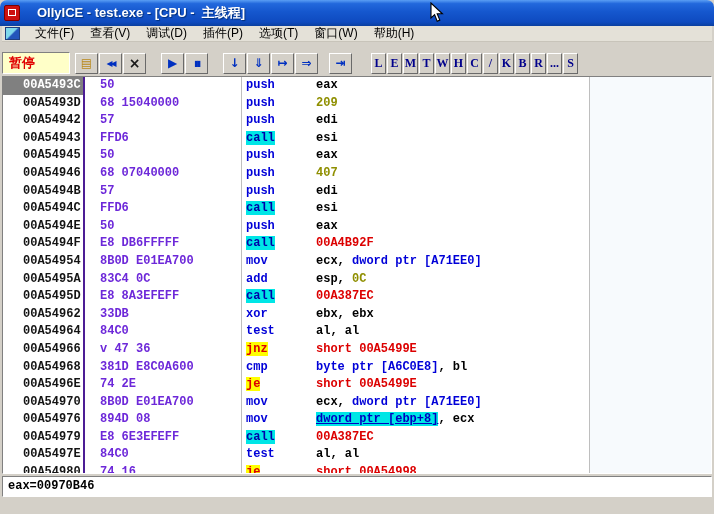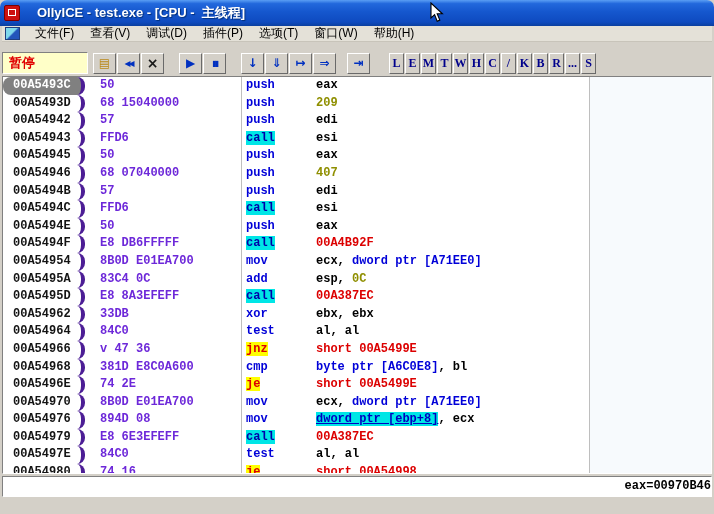--- a/index.html
+++ b/index.html
@@ -26,59 +26,59 @@
   }
   .mdi-icon{width:15px;height:13px;margin:0 7px 0 3px;border:1px solid #1F3F7F;box-sizing:border-box;
     background:linear-gradient(135deg,#7FD8EC 0%,#7FD8EC 45%,#2255BB 55%,#2255BB 100%);}
   .menu-item{padding:3px 8px;white-space:nowrap;}
   
   .toolbar{
     position:absolute;left:2px;top:50px;width:710px;height:26px;
     background:#D4D0C8;display:flex;align-items:center;
   }
   .status-pane{
-    width:86px;height:22px;box-sizing:border-box;margin-right:5px;
+    width:68px;height:22px;box-sizing:border-box;margin-right:5px;
     background:#FFFFC8;border:1px solid;border-color:#808080 #FFF #FFF #808080;
     color:#E00000;font-weight:bold;font-size:13px;line-height:20px;padding-left:6px;white-space:nowrap;overflow:hidden;
   }
   .tb-btn{
     height:21px;width:23px;box-sizing:border-box;padding:0;margin-right:1px;
     background:#D4D0C8;border:1px solid;border-color:#FFF #6A6A6A #6A6A6A #FFF;
     display:flex;align-items:center;justify-content:center;
     font-family:"DejaVu Sans",sans-serif;font-size:12px;font-weight:bold;cursor:default;
   }
   .tb-letter{width:15px;font-family:"Liberation Serif",serif;font-size:12px;}
   
   .disasm-pane{
     position:absolute;left:2px;top:76px;width:710px;height:398px;box-sizing:border-box;
     background:#FFF;border:1px solid;border-color:#808080 #FFF #FFF #808080;
     overflow:hidden;
     font-family:"Liberation Mono","DejaVu Sans Mono",monospace;font-size:12px;font-weight:bold;
   }
   .disasm-row{display:flex;height:17.6px;line-height:17.4px;}
-  .c-addr{width:82px;flex:0 0 82px;border-right:4px solid #4c1d95;padding-left:10px;box-sizing:border-box;color:#141414;white-space:pre;overflow:hidden;border-radius:8px;}
+  .c-addr{width:82px;flex:0 0 82px;border-right:2px solid #4c1d95;padding-left:20px;box-sizing:border-box;color:#141414;white-space:pre;overflow:hidden;}
   .c-addr.sel{background:#808080;color:#FFFFFF;}
   .c-hex{width:146px;flex:0 0 146px;border-right:1px solid #BEBEBE;padding-left:4px;box-sizing:border-box;color:#6d28d9;white-space:pre;overflow:hidden;margin-left:11px;}
   .c-dis{width:348px;flex:0 0 348px;border-right:1px solid #BEBEBE;padding-left:4px;box-sizing:border-box;white-space:pre;overflow:hidden;}
   .c-com{flex:1;background:#F7FAFD;}
   .mn{display:inline-block;width:70px;}
   .s-norm{color:#0000D8;}
   .s-call{color:#0000A8;background:#00E6E6;}
   .s-jcc{color:#DC0000;background:#FFFF00;}
   .op-reg{color:#000000;}
   .op-imm{color:#8F8F00;}
   .op-mem{color:#0000D8;}
   .op-jmp{color:#DC0000;}
   .op-memhl{color:#0000C0;background:#00E6E6;text-decoration:underline;}
   
   .info-pane{
     position:absolute;left:2px;top:476px;width:710px;height:21px;box-sizing:border-box;
     background:#FFF;border:1px solid;border-color:#808080 #FFF #FFF #808080;
     font-family:"Liberation Mono","DejaVu Sans Mono",monospace;font-size:12px;font-weight:bold;
-    line-height:19px;padding-left:22px;color:#000;text-align:right;
+    line-height:19px;padding-left:5px;color:#000;
   }
   .bottom-strip{position:absolute;left:0;top:497px;width:714px;height:17px;background:#D4D0C8;}
   
   .cursor{position:absolute;left:430px;top:2px;z-index:50;pointer-events:none;}
 </style>
 </head>
 <body>
 
 <div class="titlebar">
   <span class="app-icon"></span>

